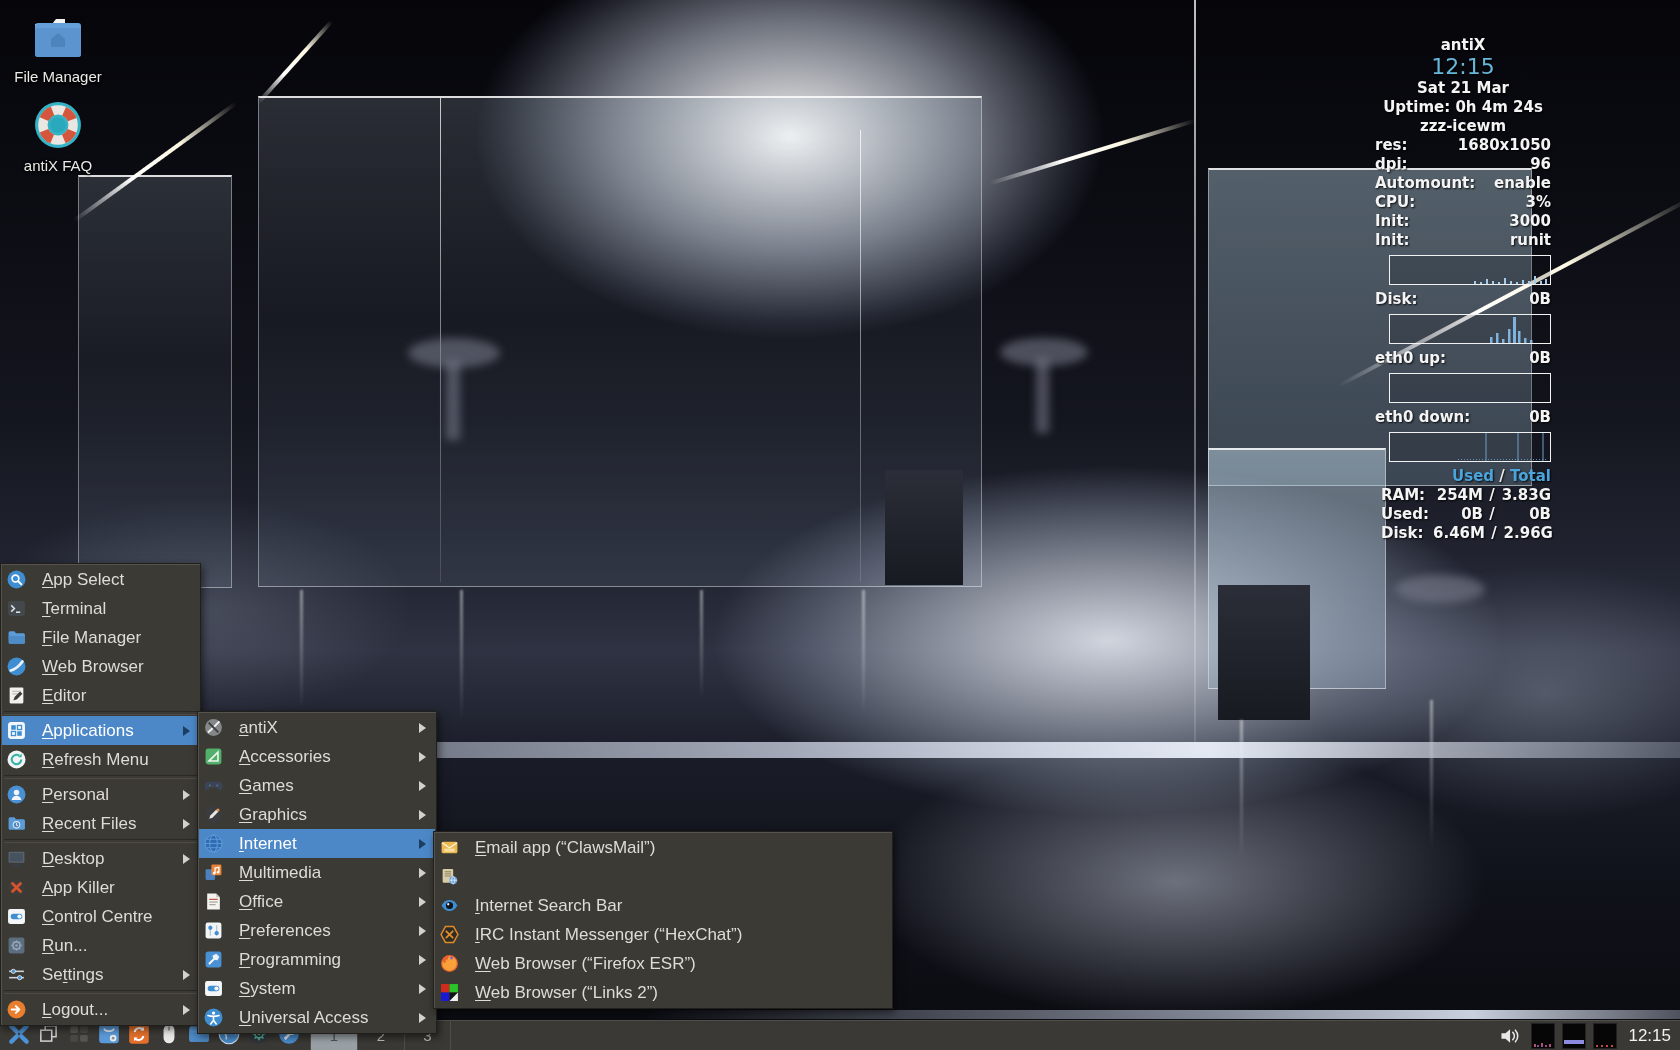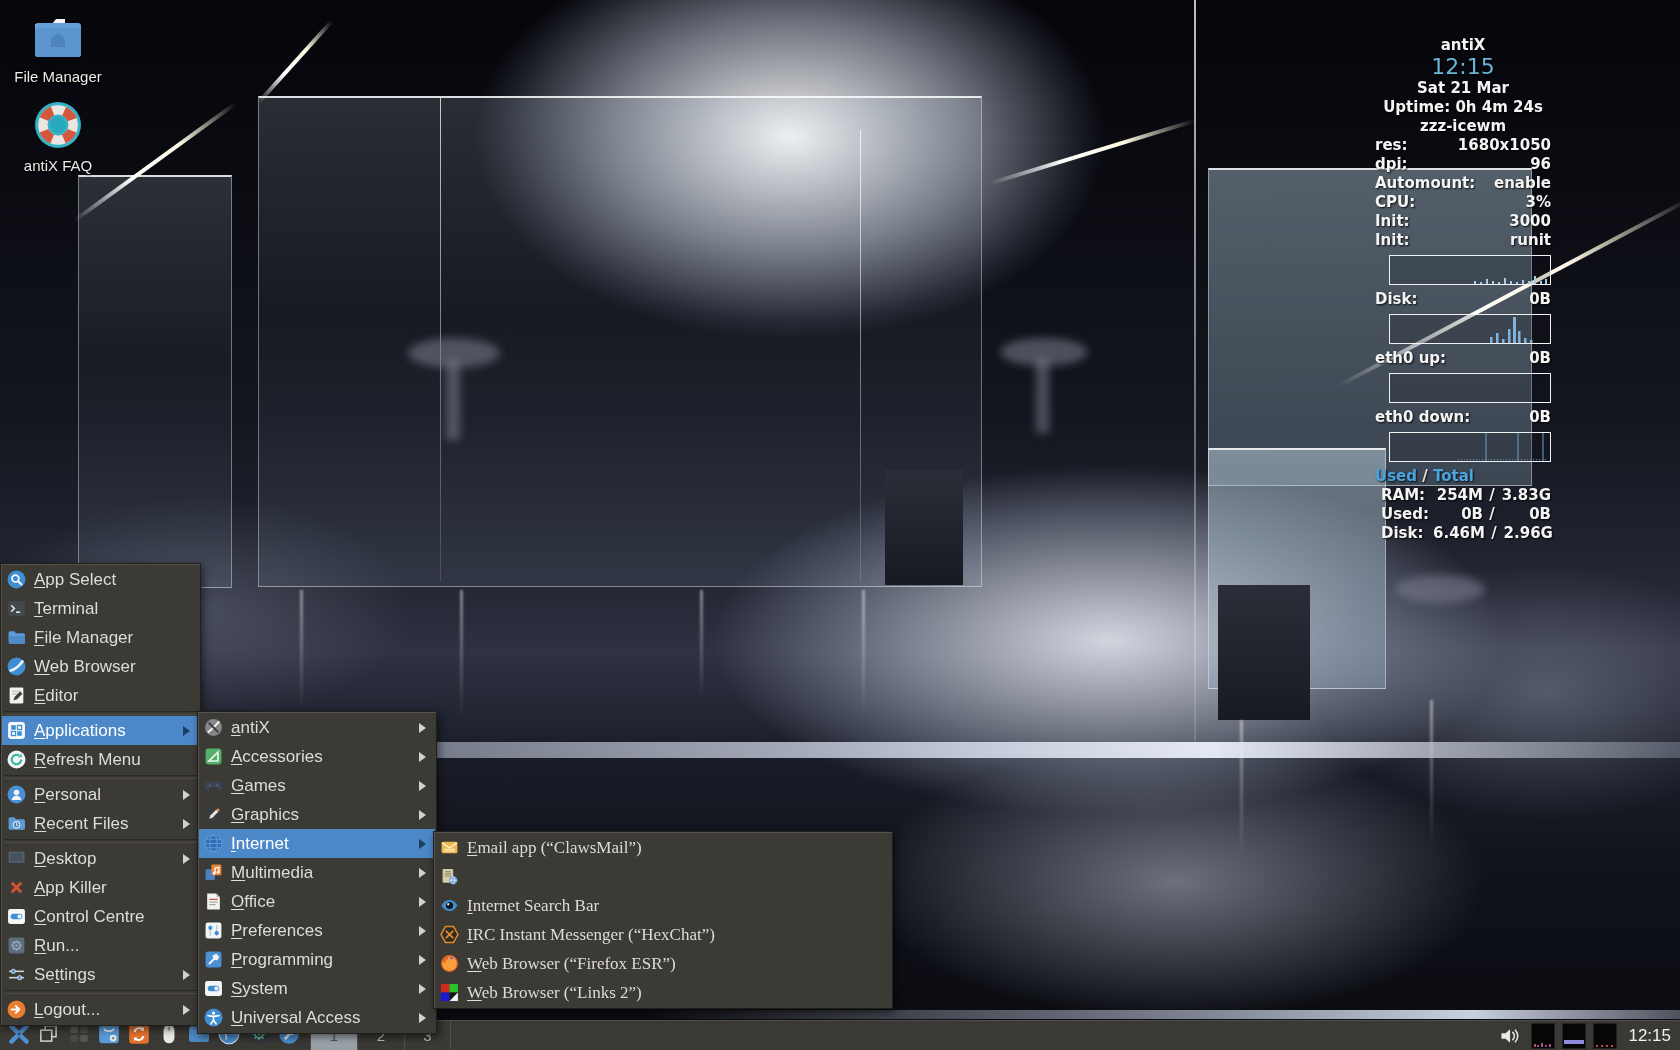--- a/index.html
+++ b/index.html
@@ -34,34 +34,34 @@
   .dicon-label{font-size:15px;color:#eceae6;text-shadow:0 1px 3px #000,0 0 2px #000;white-space:nowrap;}
 
   
   .conky{position:absolute;top:36px;right:129px;width:176px;z-index:2;
     font-family:"DejaVu Sans",sans-serif;font-weight:bold;font-size:15px;color:#f4f4f4;
     text-shadow:1px 1px 2px rgba(0,0,0,.85);line-height:19px;text-align:center;}
   .c-time{font-size:22px;line-height:24px;font-weight:400;color:#67b7da;}
   .c-row{display:flex;justify-content:space-between;text-align:left;}
   .c-graph{box-sizing:border-box;width:162px;height:30px;margin:5px 0 5px auto;border:1px solid #f2f2f2;position:relative;background:rgba(10,12,18,.18);}
   .c-graph svg{position:absolute;inset:0;width:100%;height:100%;}
-  .c-usehead{color:#4ba4dc;text-align:left;margin-top:2px;}
+  .c-usehead{color:#4ba4dc;text-align:right;margin-top:2px;}
   .c-usehead .slash{color:#e8e8e8;}
   .c-usage{display:grid;grid-template-columns:52px 1fr 10px 54px;text-align:left;margin-left:6px;}
   .c-usage .u-used{text-align:right;padding-right:4px;}
   .c-usage .u-slash{text-align:center;}
   .c-usage .u-total{text-align:right;}
 
   
   .menu{position:absolute;z-index:30;background:#3b3a35;border:1px solid #211f1b;
     box-shadow:inset 1px 1px 0 #55534b, 2px 3px 8px rgba(0,0,0,.55);padding:1px;}
   .menu-root{left:0;top:563px;width:197px;}
   .menu-apps{left:197px;top:711px;width:236px;}
-  .menu-internet{left:433px;top:831px;width:456px;font-family:Liberation Serif, serif;}
-  .mi{display:flex;align-items:center;height:29px;padding:0 8px 0 5px;gap:8px;
+  .menu-internet{left:433px;top:831px;width:456px;}
+  .mi{display:flex;align-items:center;height:29px;padding:0 8px 0 5px;gap:16px;
     color:#dedcd6;font-size:17px;white-space:nowrap;cursor:default;}
   .mi u{text-underline-offset:2px;text-decoration-thickness:1px;}
   .mi-icon{width:19px;height:19px;flex:0 0 19px;display:inline-flex;}
   .mi-icon svg{width:100%;height:100%;}
   .mi-label{flex:1 1 auto;overflow:hidden;}
   .mi-arrow{width:0;height:0;border-top:5px solid transparent;border-bottom:5px solid transparent;
     border-left:7px solid #d3d1cb;margin-right:1px;visibility:hidden;}
   .mi.has-sub .mi-arrow{visibility:visible;}
   .mi.selected{background:#4c88c8;color:#ffffff;}
   .mi.selected .mi-arrow{border-left-color:#1c3e60;}

